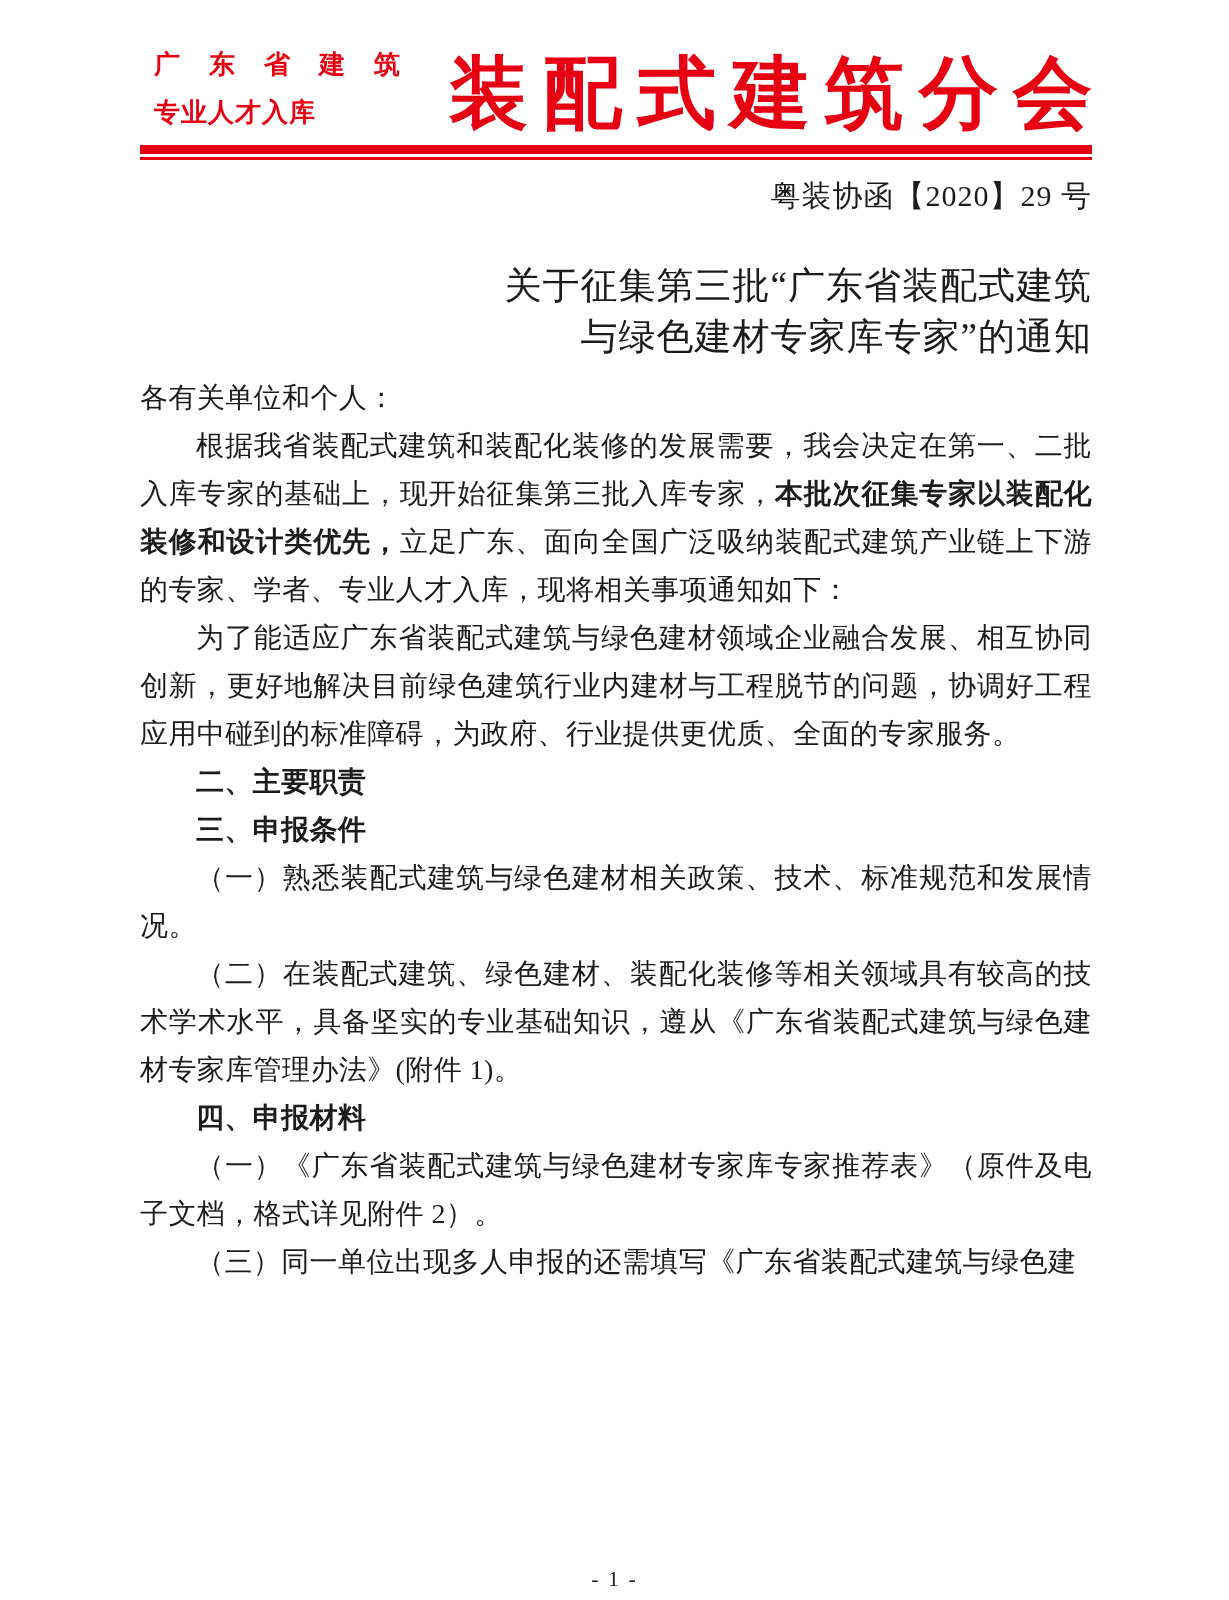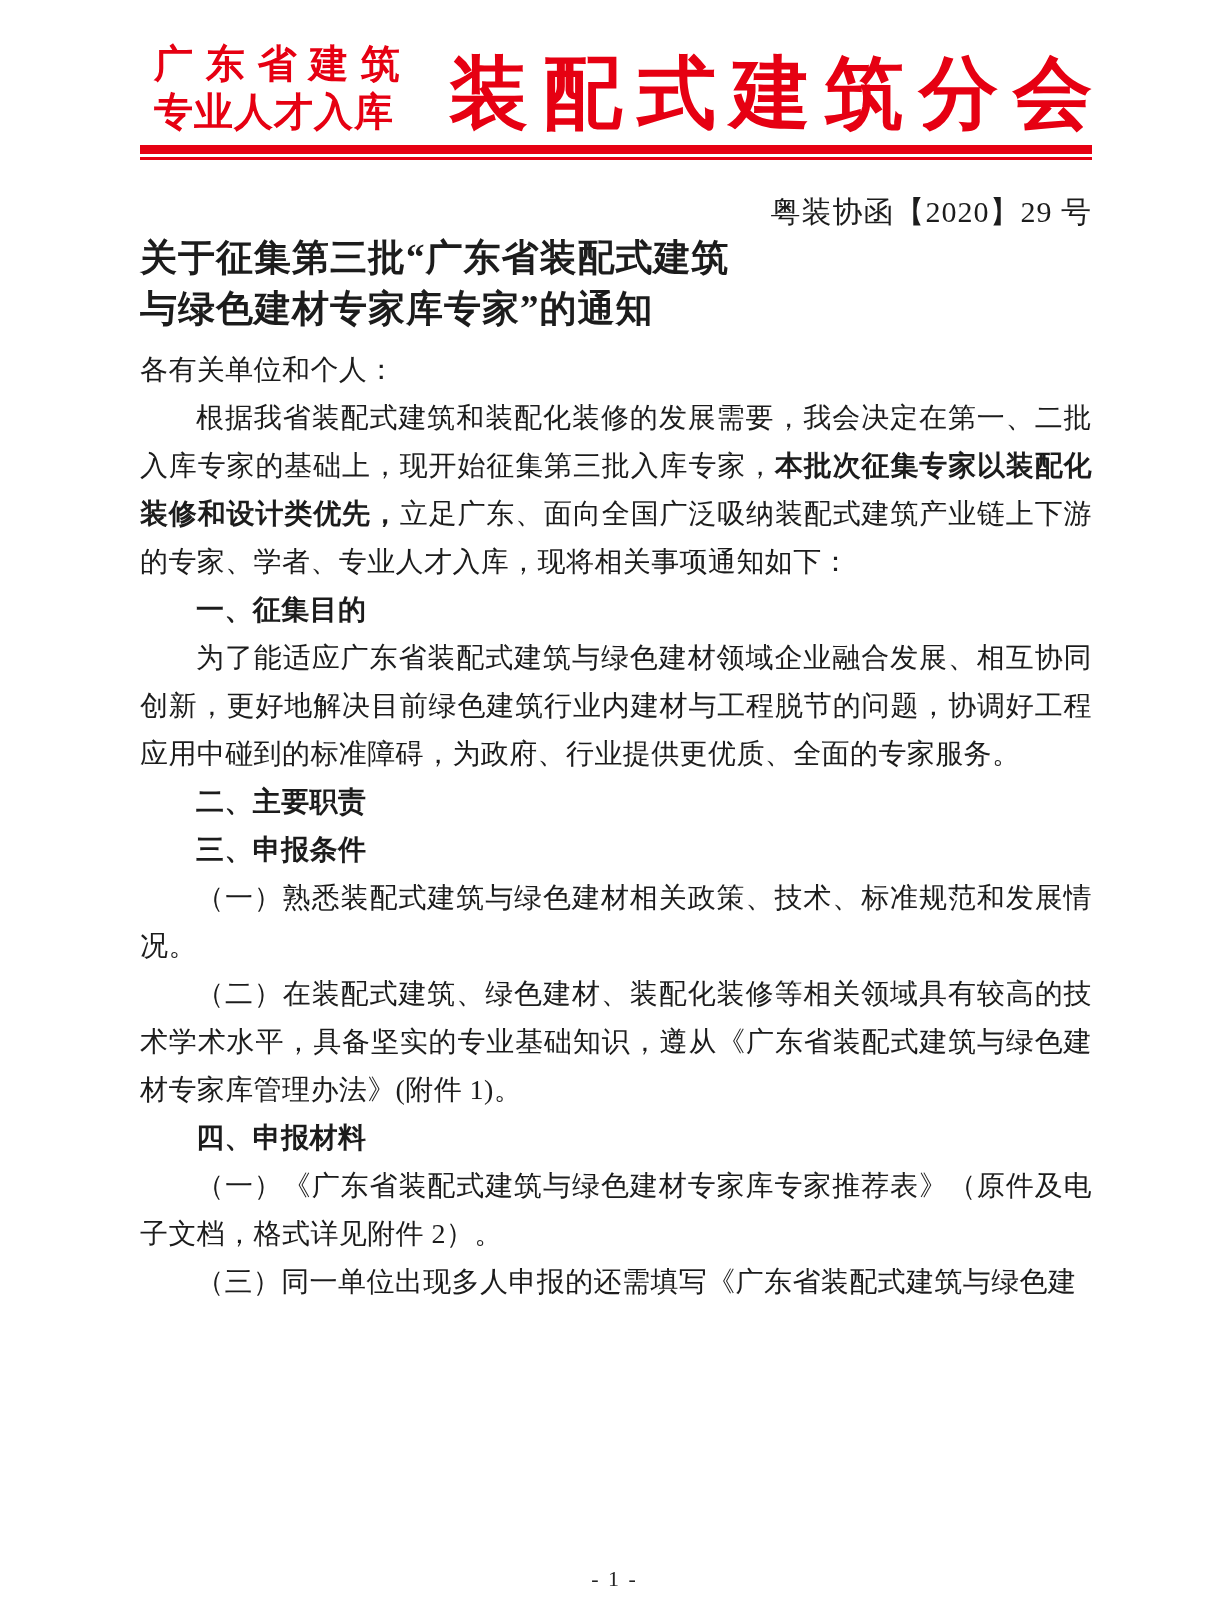--- a/index.html
+++ b/index.html
@@ -26,21 +26,21 @@
   .masthead {
     display: flex;
     align-items: flex-end;
   }
   .org-block {
     flex: 0 0 auto;
     padding-left: 14px;
     color: var(--accent);
     font-family: "Liberation Sans", "DejaVu Sans", sans-serif;
     font-weight: bold;
-    font-size: 39px;
+    font-size: 26px;
     line-height: 48px;
     width: 272px;
     white-space: nowrap;
   }
   .org-line1 {
     text-align: justify;
     text-align-last: justify;
     letter-spacing: 12px;
   }
   .org-line2 { letter-spacing: 1px; }
@@ -60,31 +60,32 @@
   
   .red-rule {
     margin-top: 9px;
     height: 15px;
     border-top: 9px solid var(--accent);
     border-bottom: 3px solid var(--accent);
   }
 
   
   .doc-number {
-    margin-top: 32px;
+    margin-top: 16px;
     text-align: right;
     font-size: 30px;
     line-height: 40px;
     letter-spacing: 1px;
   }
 
   
   .doc-title {
-    text-align: left;
-    font-weight: bold;
+    margin-top: 44px;
+    text-align: right;
+    font-weight: normal;
     font-size: 37px;
     line-height: 51px;
     letter-spacing: 1px;
   }
 
   
   .doc-body {
     margin-top: 12px;
     font-size: 28px;
     line-height: 48px;
@@ -131,21 +132,20 @@
   <div class="doc-number">粤装协函【2020】29 号</div>
 
   <div class="doc-title">
     <div>关于征集第三批“广东省装配式建筑</div>
     <div>与绿色建材专家库专家”的通知</div>
   </div>
 
   <div class="doc-body" id="doc-body">
       <p class="para"><span class="seg seg-normal">各有关单位和个人：</span></p>
       <p class="para indent"><span class="seg seg-normal">根据我省装配式建筑和装配化装修的发展需要，我会决定在第一、二批入库专家的基础上，现开始征集第三批入库专家，</span><span class="seg seg-emphasis">本批次征集专家以装配化装修和设计类优先，</span><span class="seg seg-normal">立足广东、面向全国广泛吸纳装配式建筑产业链上下游的专家、学者、专业人才入库，现将相关事项通知如下：</span></p>
-      <p class="para indent"><span class="seg seg-heading">一、征集目的</span></p>
       <p class="para indent"><span class="seg seg-normal">为了能适应广东省装配式建筑与绿色建材领域企业融合发展、相互协同创新，更好地解决目前绿色建筑行业内建材与工程脱节的问题，协调好工程应用中碰到的标准障碍，为政府、行业提供更优质、全面的专家服务。</span></p>
       <p class="para indent"><span class="seg seg-heading">二、主要职责</span></p>
       <p class="para indent"><span class="seg seg-heading">三、申报条件</span></p>
       <p class="para indent"><span class="seg seg-normal">（一）熟悉装配式建筑与绿色建材相关政策、技术、标准规范和发展情况。</span></p>
       <p class="para indent"><span class="seg seg-normal">（二）在装配式建筑、绿色建材、装配化装修等相关领域具有较高的技术学术水平，具备坚实的专业基础知识，遵从《广东省装配式建筑与绿色建材专家库管理办法》(附件 1)。</span></p>
       <p class="para indent"><span class="seg seg-heading">四、申报材料</span></p>
       <p class="para indent"><span class="seg seg-normal">（一）《广东省装配式建筑与绿色建材专家库专家推荐表》（原件及电子文档，格式详见附件 2）。</span></p>
       <p class="para indent"><span class="seg seg-normal">（三）同一单位出现多人申报的还需填写《广东省装配式建筑与绿色建</span></p>
     </div>
 

